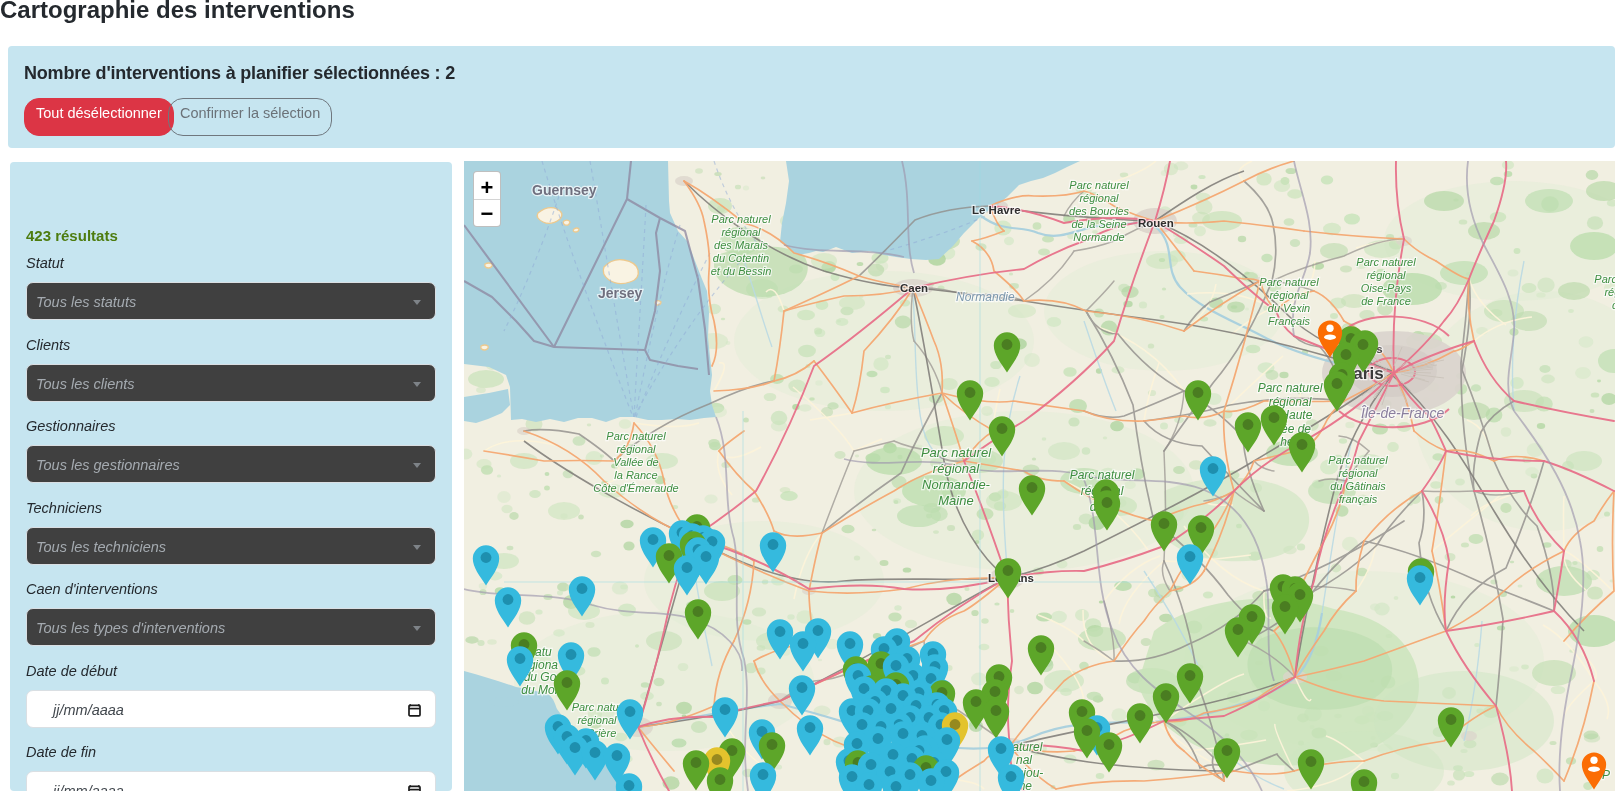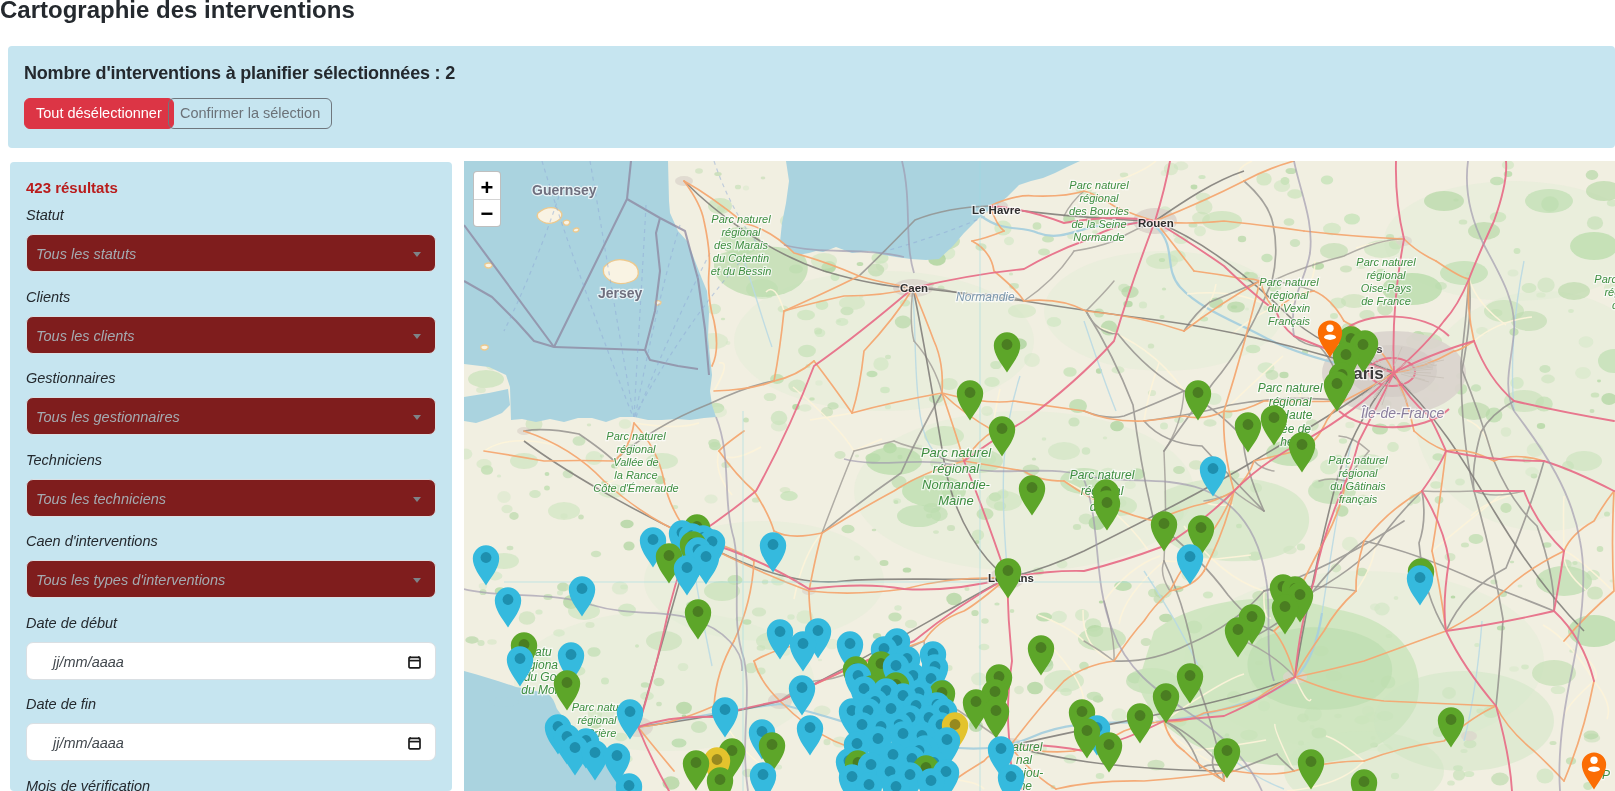--- a/index.html
+++ b/index.html
@@ -2,28 +2,28 @@
 <html lang="fr"><head>
 <meta charset="utf-8">
 <title>Cartographie des interventions</title>
 <style>
   * { box-sizing: border-box; }
   html,body { margin:0; padding:0; background:#fff; font-family:"Liberation Sans", sans-serif; }
   body { width:1615px; height:791px; overflow:hidden; position:relative; }
   .title { position:absolute; left:0px; top:-2px; font-size:24px; font-weight:700; color:#24292e; line-height:24px; }
   .banner { position:absolute; left:8px; top:46px; width:1607px; height:102px; background:#c6e5f0; border-radius:4px; }
   .banner h2 { margin:0; position:absolute; left:16px; top:17px; font-size:18px; font-weight:700; color:#24292e; line-height:20px; letter-spacing:-0.2px; }
-  .btn { position:absolute; top:52px; height:31px; border-radius:6px; font-size:14.5px; font-family:"Liberation Sans", sans-serif; line-height:29px; padding:0 11px; display:inline-block; }
+  .btn { position:absolute; top:52px; height:38px; border-radius:15px; font-size:14.5px; font-family:"Liberation Sans", sans-serif; line-height:29px; padding:0 11px; display:inline-block; }
   .btn-danger { left:16px; background:#dc3545; color:#fff; border:1px solid #dc3545; }
   .btn-outline { left:160px; background:transparent; color:#6b7278; border:1px solid #6f777e; }
   .sidebar { position:absolute; left:10px; top:162px; width:442px; height:629px; background:#c6e5f0; border-radius:4px; padding:15px 16px; }
-  .results { font-size:15px; font-weight:700; color:#b91c1c; line-height:22px; margin-bottom:5px; }
+  .results { font-size:15px; font-weight:700; color:#4d7c0f; line-height:22px; margin-bottom:5px;margin-top:48px; }
   .flabel { font-size:14.5px; color:#24292e; line-height:22px; margin-bottom:8px; }
   .fgroup { margin-bottom:13.5px;font-style:italic; }
-  .fselect { position:relative; height:38px; background:#7f1d1d; border:1px solid #dadfe3; border-radius:7px; padding:8px 12px 4px 9px; font-size:14.5px; color:#a4aab0; line-height:22px; white-space:nowrap; }
+  .fselect { position:relative; height:38px; background:#404040; border:1px solid #dadfe3; border-radius:7px; padding:8px 12px 4px 9px; font-size:14.5px; color:#a4aab0; line-height:22px; white-space:nowrap; }
   .fselect .caret { position:absolute; right:14px; top:17px; width:0; height:0; border-left:4.5px solid transparent; border-right:4.5px solid transparent; border-top:5.5px solid #7e8388; }
   .fdate { position:relative; height:38px; background:#fff; border:1px solid #dadfe3; border-radius:7px; padding:8px 12px 8px 26px; font-size:14.5px; color:#41474d; line-height:22px; }
   .fdate svg { position:absolute; right:14px; top:12px; }
   .map { position:absolute; left:464px; top:161px; width:1151px; height:630px; background:#f1efe9; overflow:hidden; }
   .zoomctl { position:absolute; left:9px; top:10px; width:28px; height:56px; background:#fff; border:1px solid rgba(0,0,0,0.25); border-radius:4px; z-index:50; }
   .zoomctl .zin, .zoomctl .zout { position:absolute; left:0; width:26px; text-align:center; color:#000; font-weight:700; font-size:22px; }
   .zoomctl .zin { top:3px; }
   .zoomctl .zout { top:29px; }
   .zoomctl .sep { position:absolute; left:0; top:27px; width:26px; height:1px; background:#d4d4d4; }
 </style>

